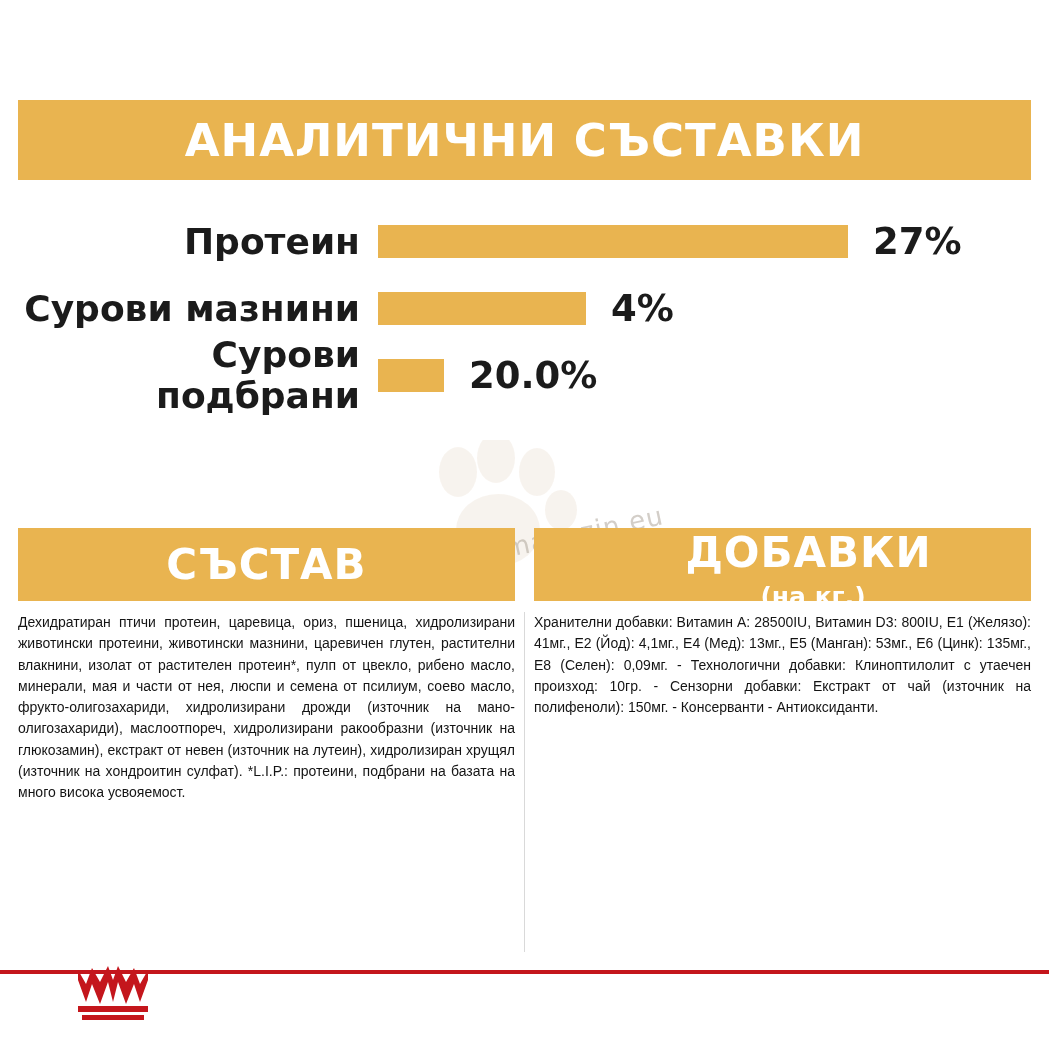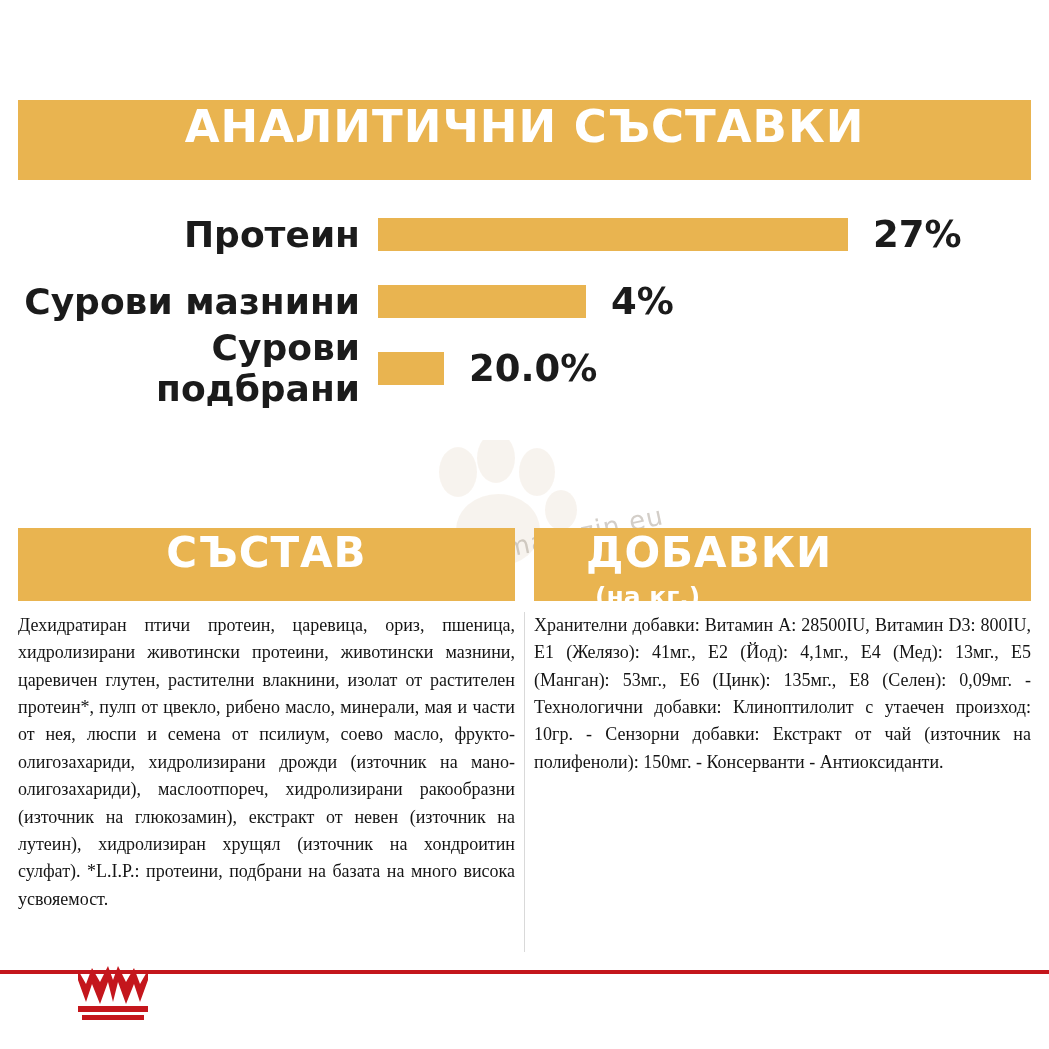--- a/index.html
+++ b/index.html
@@ -50,20 +50,21 @@
     transform: rotate(-12deg);
     letter-spacing: 1px;
     font-family: "DejaVu Sans", sans-serif;
   }
 
   
   .banner {
     position: absolute;
     background: #e9b450;
     display: flex;
+    align-items: center;
     justify-content: center;
     z-index: 3;
   }
   .banner-title {
     color: #ffffff;
     font-weight: bold;
     letter-spacing: 1px;
     font-family: "DejaVu Sans", sans-serif;
   }
 
@@ -106,21 +107,21 @@
     font-size: 25px;
     margin-left: 9px;
     position: relative;
     top: 5px;
   }
 
   
   .nutrients {
     position: absolute;
     left: 18px;
-    top: 205px;
+    top: 212px;
     width: 1013px;
     z-index: 3;
   }
   .nutrient-row {
     display: flex;
     align-items: center;
     height: 58px;
     margin-bottom: 9px;
   }
   .nutrient-label {
@@ -148,25 +149,25 @@
     font-weight: bold;
     color: #1b1b1b;
     margin-left: 16px;
     font-family: "DejaVu Sans", sans-serif;
   }
 
   
   .col {
     position: absolute;
     top: 612px;
-    font-size: 18px;
+    font-size: 14px;
     line-height: 1.52;
     color: #141414;
     text-align: justify;
-    font-family: Liberation Serif, serif;
+    font-family: Liberation Sans, sans-serif;
     z-index: 3;
   }
   #composition-text {
     left: 18px;
     width: 497px;
   }
   #additives-text {
     left: 534px;
     width: 497px;
   }

